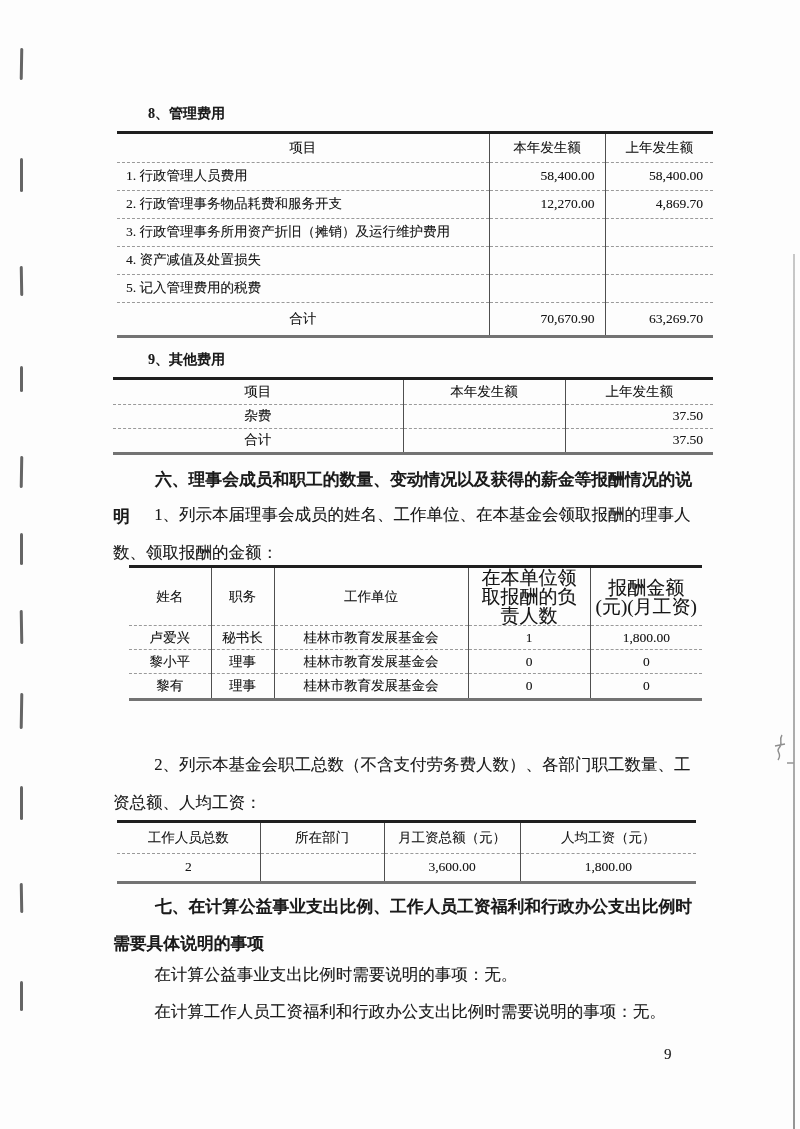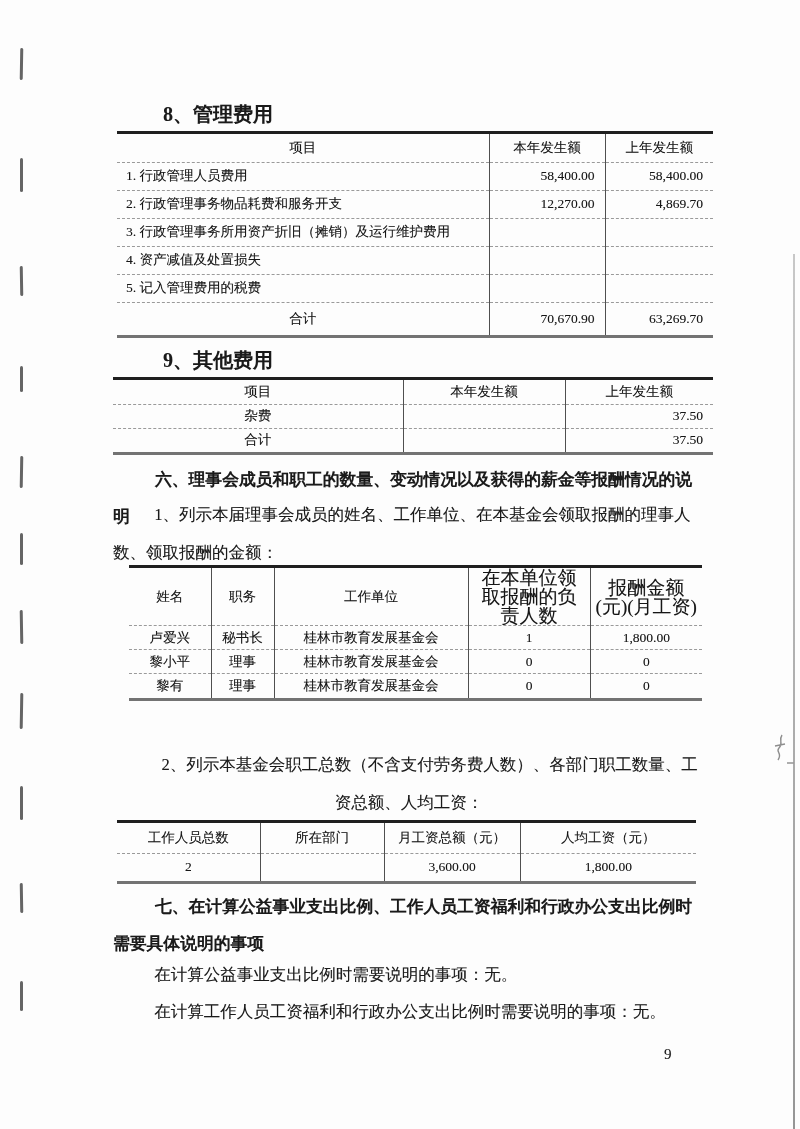--- a/index.html
+++ b/index.html
@@ -5,21 +5,21 @@
   html,body { margin:0; padding:0; background:#ffffff; }
   .page {
     position:relative; width:800px; height:1129px;
     background:#fdfdfd; overflow:hidden;
     font-family:"Liberation Serif","DejaVu Serif",serif;
     color:#1a1a1a;
     text-shadow:0.2px 0.2px 0.6px rgba(40,40,40,0.35);
   }
 
   
-  .h-num { position:absolute; left:113px; width:600px; font-size:20px; font-weight:bold; line-height:26px; text-indent:2.5em; }
+  .h-num { position:absolute; left:113px; width:600px; font-size:14px; font-weight:bold; line-height:26px; text-indent:2.5em; }
   .h-big { position:absolute; left:113px; width:592px; font-size:16.8px; font-weight:bold; line-height:37px; text-indent:2.5em; }
   .para  { position:absolute; left:113px; width:592px; font-size:16.5px; line-height:38px; text-indent:2.5em; }
 
   
   .twrap { position:absolute; border-top:3px solid #1f1f1f; border-bottom:3px solid #737373; }
   table { border-collapse:collapse; table-layout:fixed; width:100%; font-size:13.5px; color:#161616; }
   th,td { padding:0 4px; font-weight:normal; overflow:hidden; white-space:nowrap; }
   tr:not(:first-child) th, tr:not(:first-child) td { border-top:1px dashed #9a9a9a; }
   .vl { border-left:1px solid #4f4f4f; }
   .c { text-align:center; }
@@ -182,21 +182,21 @@
         <td class="c">黎有</td>
         <td class="c vl">理事</td>
         <td class="c vl">桂林市教育发展基金会</td>
         <td class="c vl">0</td>
         <td class="c vl">0</td>
       </tr>
     </tbody>
       </table>
   </div>
 
-  <div class="para" style="top:746px;text-align:center;">2、列示本基金会职工总数（不含支付劳务费人数）、各部门职工数量、工资总额、人均工资：</div>
+  <div class="para" style="top:746px;">2、列示本基金会职工总数（不含支付劳务费人数）、各部门职工数量、工资总额、人均工资：</div>
 
   <div class="twrap" style="top:820px;left:117px;width:579px;">
     <table class="t4">
       <colgroup>
           <col style="width:143px">
           <col style="width:124px">
           <col style="width:136px">
           <col style="width:176px">
         </colgroup>
       <tbody>

